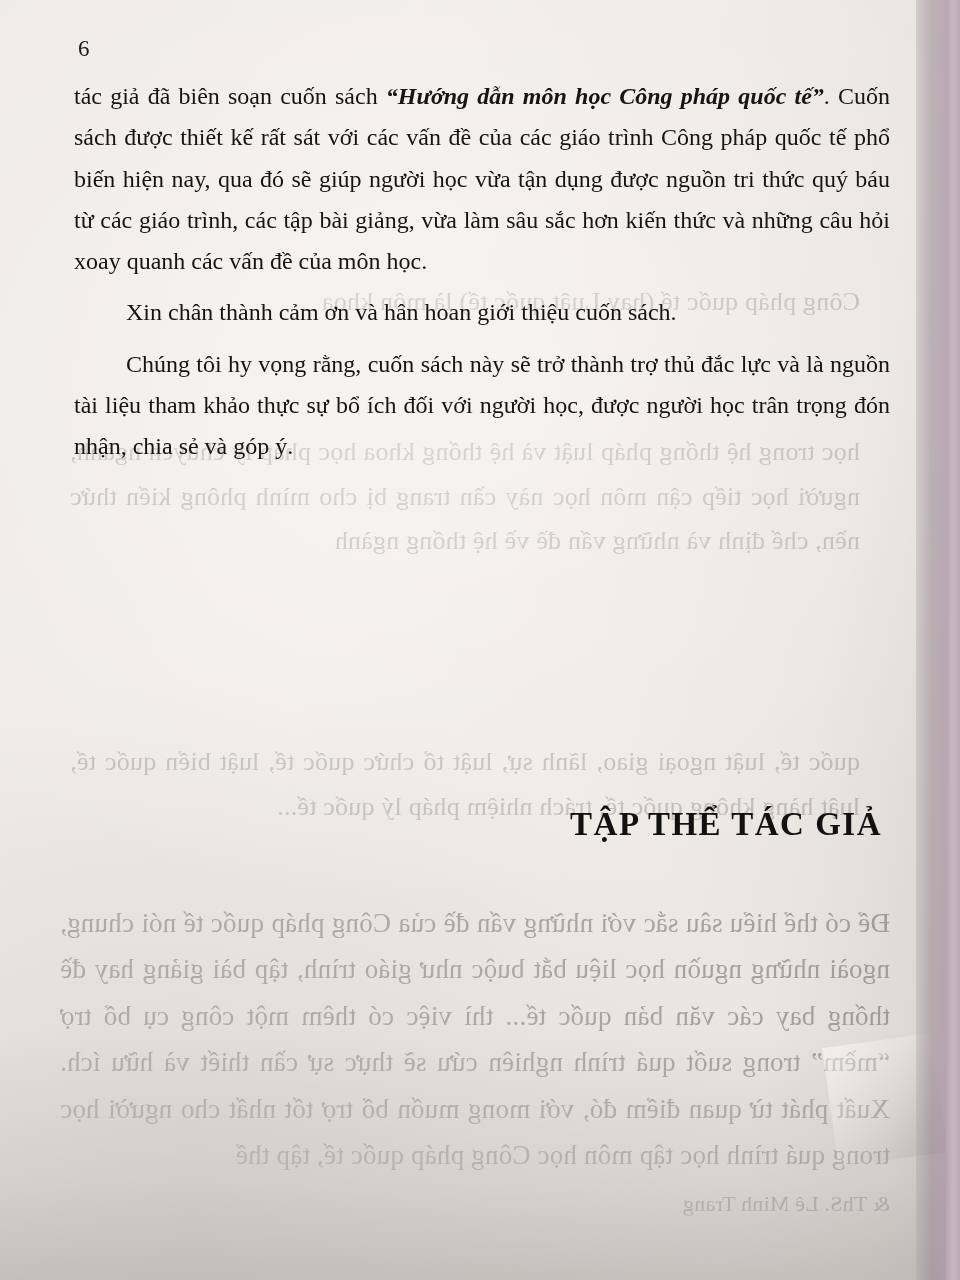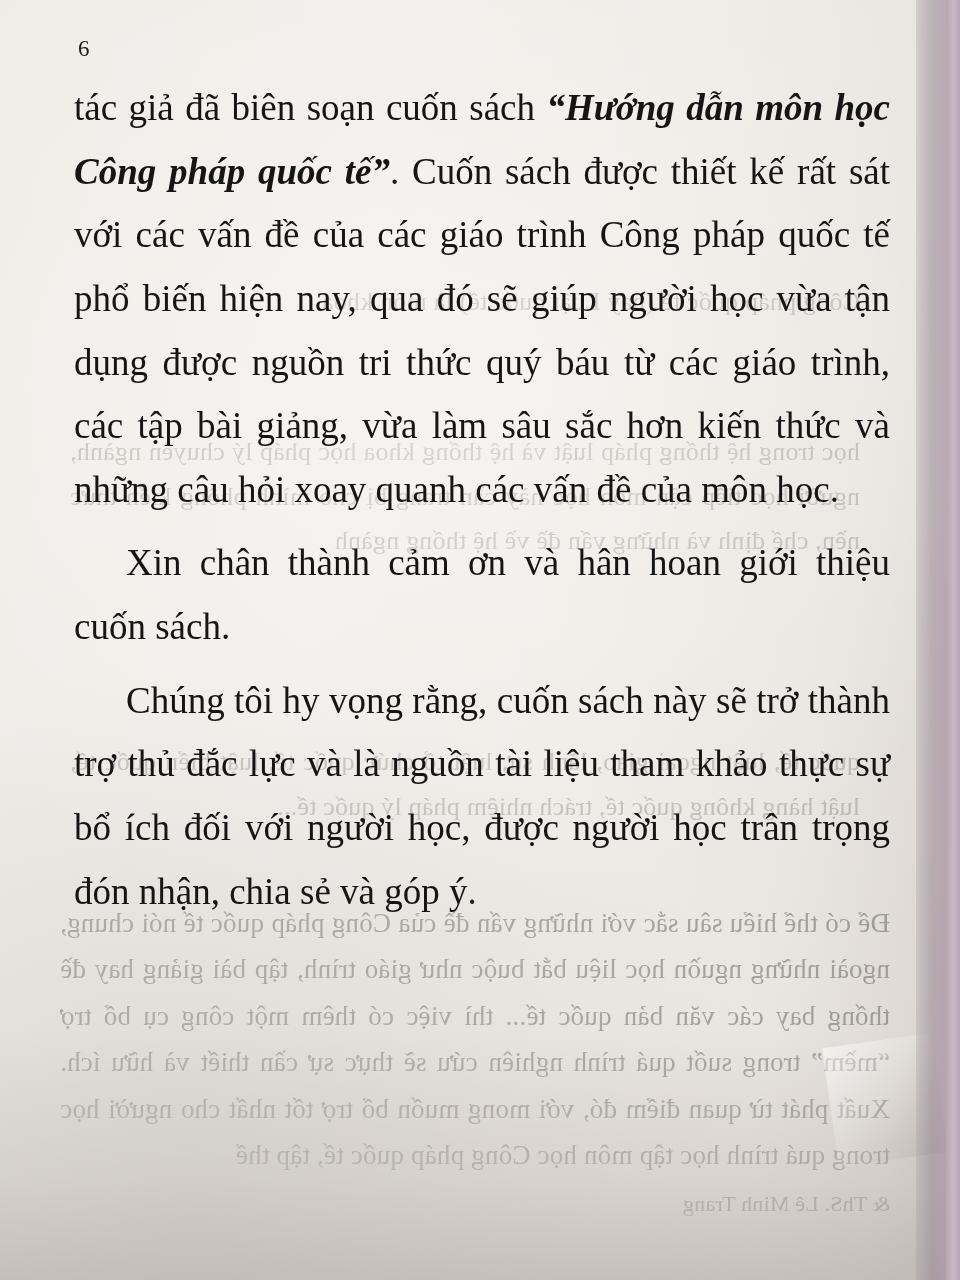--- a/index.html
+++ b/index.html
@@ -88,21 +88,21 @@
     top: 36px;
     font-size: 23px;
     color: #1c1c1c;
   }
   .body-text {
     position: absolute;
     left: 74px;
     right: 70px;
     top: 76px;
     color: #151515;
-    font-size: 37px;
+    font-size: 24px;
     line-height: 1.72;
     text-align: justify;
   }
   .body-text p {
     margin: 0 0 2px 0;
   }
   .body-text p.indent {
     text-indent: 52px;
     margin-top: 10px;
   }
@@ -146,18 +146,19 @@
   <div class="paper-tint"></div>
 
   <div class="folio">6</div>
 
   <div class="body-text">
     <p><span>tác giả đã biên soạn cuốn sách </span><span class="bold-italic">“Hướng dẫn môn học Công pháp quốc tế”</span><span>. Cuốn sách được thiết kế rất sát với các vấn đề của các giáo trình Công pháp quốc tế phổ biến hiện nay, qua đó sẽ giúp người học vừa tận dụng được nguồn tri thức quý báu từ các giáo trình, các tập bài giảng, vừa làm sâu sắc hơn kiến thức và những câu hỏi xoay quanh các vấn đề của môn học.</span></p>
     <p class="indent">Xin chân thành cảm ơn và hân hoan giới thiệu cuốn sách.</p>
     <p class="indent">Chúng tôi hy vọng rằng, cuốn sách này sẽ trở thành trợ thủ đắc lực và là nguồn tài liệu tham khảo thực sự bổ ích đối với người học, được người học trân trọng đón nhận, chia sẻ và góp ý.</p>
   </div>
 
+  <div class="signature">TẬP THỂ TÁC GIẢ</div>
 
   <div class="bottom-shade"></div>
   <div class="crease"></div>
   <div class="right-edge"></div>
   <div class="right-edge-strip"></div>
 </div>
 
 </body></html>

